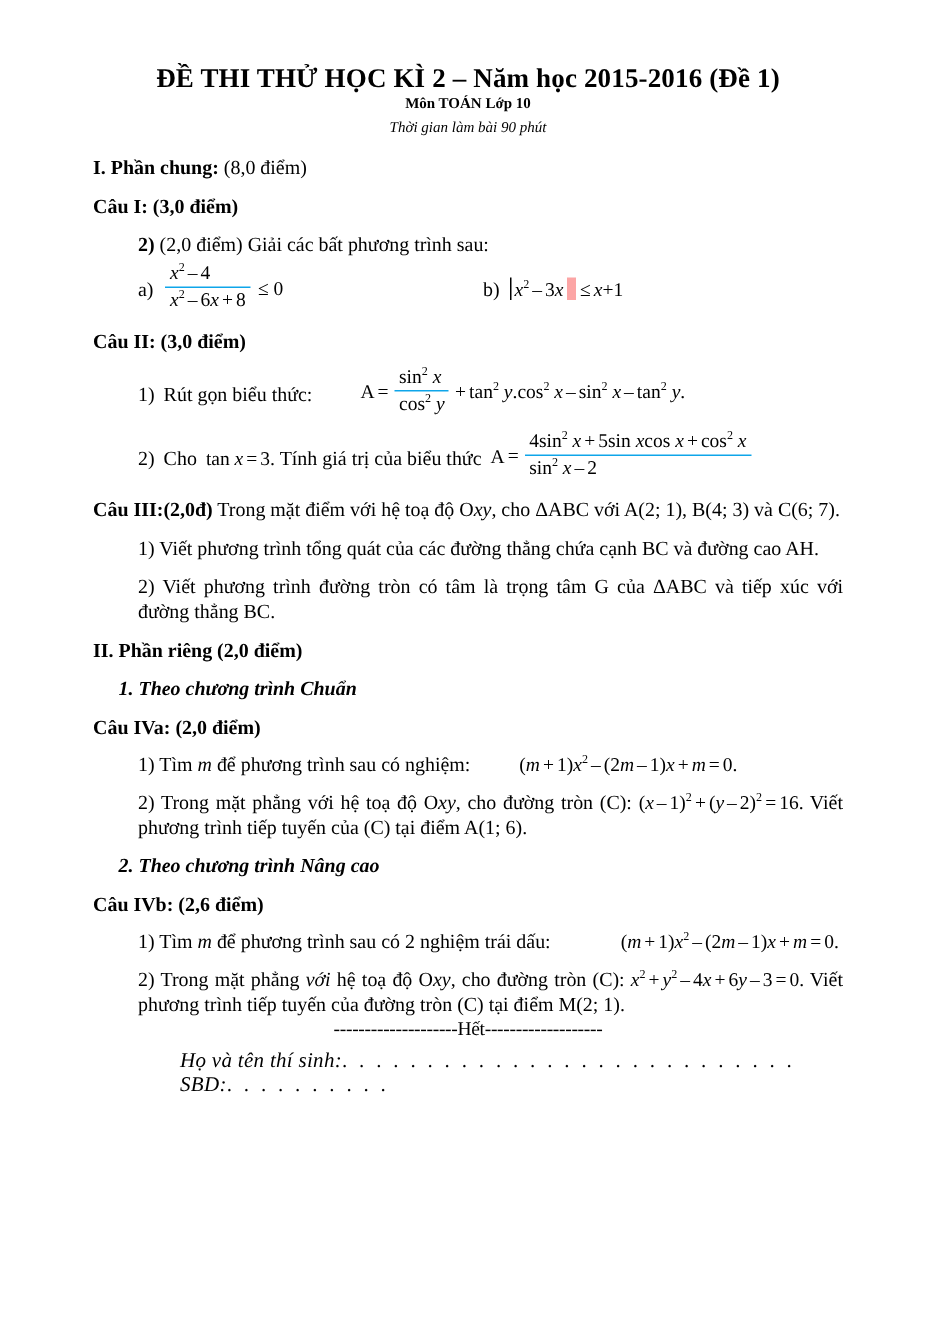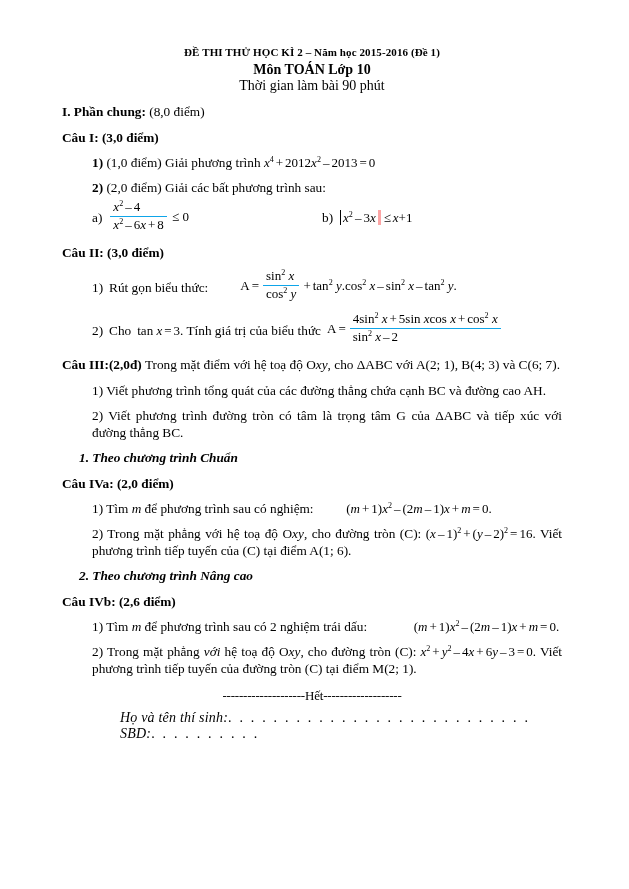--- a/index.html
+++ b/index.html
@@ -26,35 +26,36 @@
     position: absolute;
     left: 62px;
     top: 44px;
     width: 500px;
   }
 
   
   .doc-title {
     text-align: center;
     font-weight: bold;
-    font-size: 11px;
+    font-size: 18px;
     line-height: 17px;
     letter-spacing: 0.1px;
   }
   .doc-subtitle {
     text-align: center;
     font-weight: bold;
-    font-size: 14px;
+    font-size: 10px;
     line-height: 17px;
   }
   .doc-time {
     text-align: center;
-    font-size: 14px;
+    font-size: 10px;
     line-height: 16px;
     margin-top: 0px;
+    font-style: italic;
   }
 
   
   .sec-head {
     font-weight: bold;
     margin-top: 9px;
     line-height: 17px;
   }
   .sec-head .reg {
     font-weight: normal;
@@ -123,21 +124,21 @@
   }
   .frac .den {
     display: block;
     border-top: 1px solid #0ea5e9;
     padding: 1px 3px 0 3px;
   }
 
   
   .abs {
     border-left: 1px solid #000;
-    border-right: 3px solid #fca5a5;
+    border-right: 6px solid #fca5a5;
     padding: 0 2px;
     margin: 0 1px;
   }
 
   
   .ab-row {
     margin-top: 6px;
     margin-left: 30px;
     display: flex;
     align-items: center;
@@ -163,21 +164,20 @@
     line-height: 17px;
   }
   .trig-line .txt { margin-right: 6px; }
 
   .eq-gap { display: inline-block; width: 26px; }
   .eq-gap-lg { display: inline-block; width: 40px; }
 
   
   .hr-het {
     text-align: center;
-    margin-top: 11px;
     font-size: 13px;
     letter-spacing: -0.2px;
   }
   .signline {
     margin-top: 6px;
     margin-left: 58px;
     font-style: italic;
     font-size: 14px;
     letter-spacing: 0.2px;
   }
@@ -190,26 +190,20 @@
   <div class="body-area">
 
     <div class="doc-title">ĐỀ THI THỬ HỌC KÌ 2 – Năm học 2015-2016 (Đề 1)</div>
     <div class="doc-subtitle">Môn TOÁN  Lớp 10</div>
     <div class="doc-time">Thời gian làm bài 90 phút</div>
 
     <div class="sec-head"><span>I. Phần chung:</span><span class="reg"> (8,0 điểm)</span></div>
 
     <div class="q-head">Câu I: (3,0 điểm)</div>
 
-    <div class="item">
-      <span class="lbl-b">1)</span><span> (1,0 điểm) Giải phương trình</span>
-      <span class="math">
-        <span class="mi">x</span><sup class="e">4</sup><span class="op">+</span><span class="mn">2012</span><span class="mi">x</span><sup class="e">2</sup><span class="op">–</span><span class="mn">2013</span><span class="op">=</span><span class="mn">0</span>
-      </span>
-    </div>
 
     <div class="item">
       <span class="lbl-b">2)</span><span> (2,0 điểm) Giải các bất phương trình sau:</span>
     </div>
 
     <div class="ab-row">
       <div class="ab-a">
         <span class="ab-lbl">a)</span>
         <span class="math">
           <span class="frac">
@@ -247,20 +241,21 @@
           <span class="den"><span class="mn">sin</span><sup class="e">2</sup> <span class="mi">x</span><span class="op">–</span><span class="mn">2</span></span>
         </span></span>
     </div>
 
     <div class="hang">
       <span class="lead">Câu III:(2,0đ)</span><span> Trong mặt điểm với hệ toạ độ O</span><span class="mi">xy</span><span>, cho ΔABC với A(2; 1), B(4; 3) và C(6; 7).</span>
     </div>
     <div class="item item-just">1) Viết phương trình tổng quát của các đường thẳng chứa cạnh BC và đường cao AH.</div>
     <div class="item item-just">2) Viết phương trình đường tròn có tâm là trọng tâm G của ΔABC và tiếp xúc với đường thẳng BC.</div>
 
+    <div class="sec-head">II. Phần riêng (2,0 điểm)</div>
     <div class="sub-italic">1. Theo chương trình Chuẩn</div>
 
     <div class="q-head">Câu IVa: (2,0 điểm)</div>
 
     <div class="item">
       <span>1) Tìm</span>
       <span class="mi">m</span>
       <span>để phương trình sau có nghiệm:</span>
       <span class="eq-gap"></span>
       <span class="math"><span>(</span><span class="mi">m</span><span class="op">+</span><span class="mn">1</span><span>)</span><span class="mi">x</span><sup class="e">2</sup><span class="op">–</span><span>(</span><span class="mn">2</span><span class="mi">m</span><span class="op">–</span><span class="mn">1</span><span>)</span><span class="mi">x</span><span class="op">+</span><span class="mi">m</span><span class="op">=</span><span class="mn">0</span><span>.</span></span>

